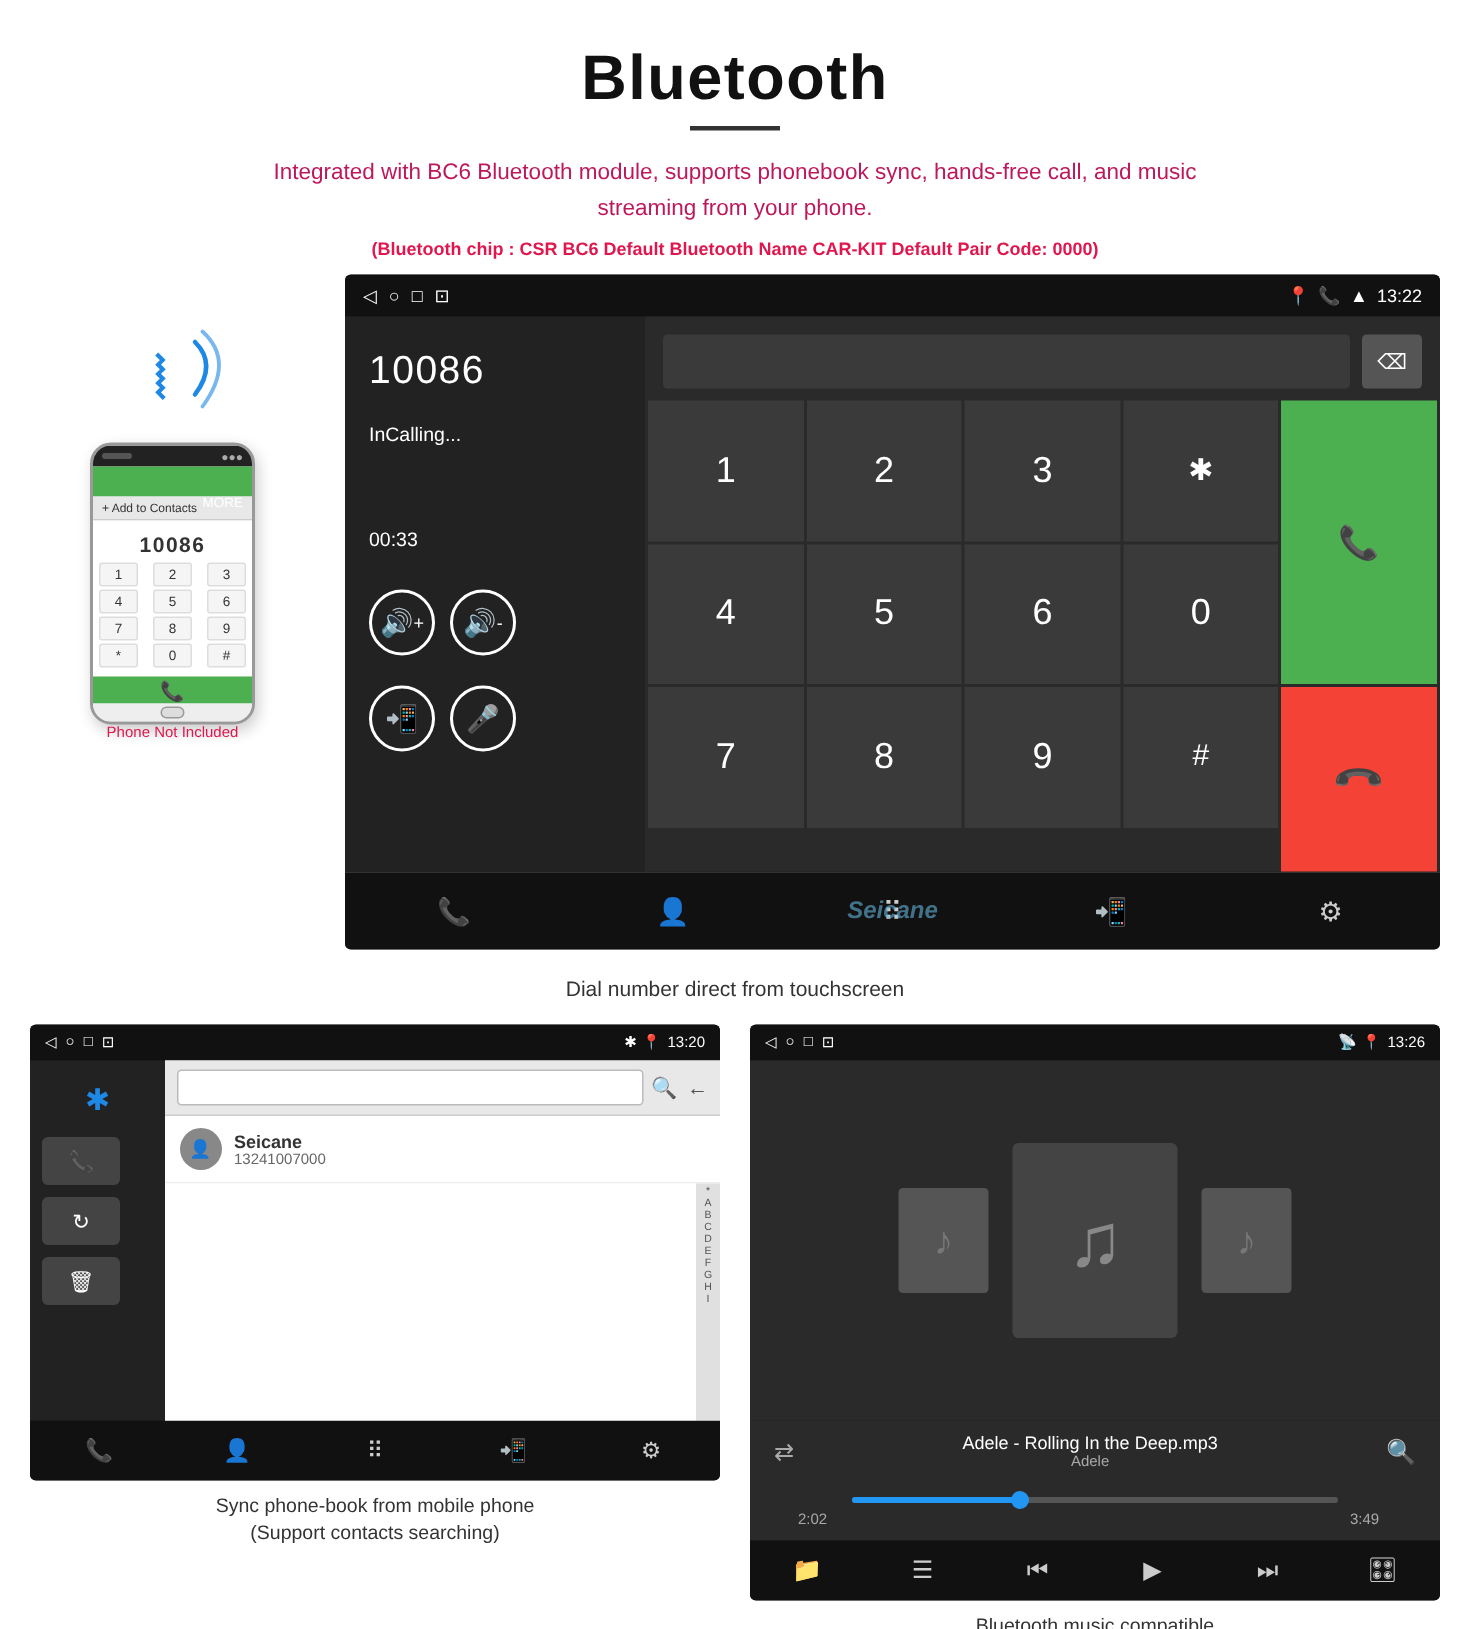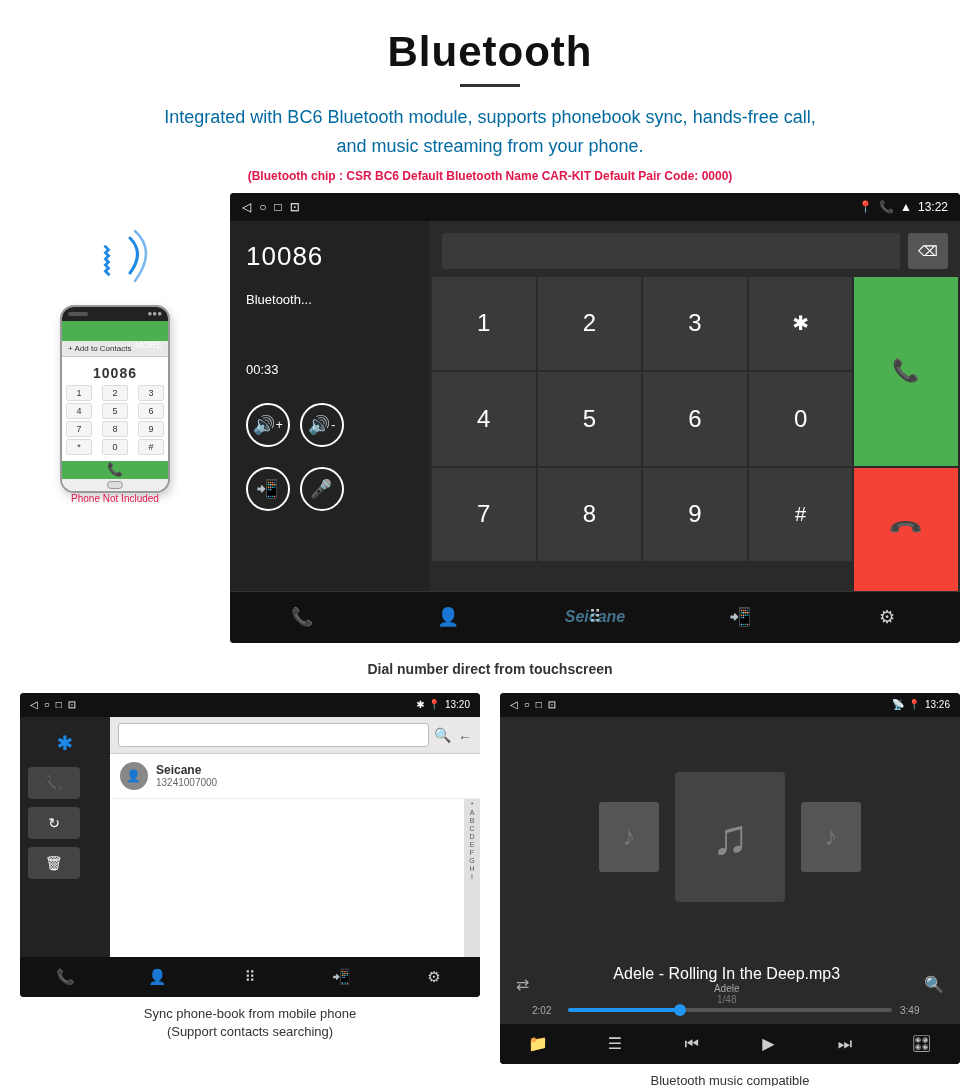--- a/index.html
+++ b/index.html
@@ -23,22 +23,22 @@
       letter-spacing: 1px;
       display: block;
     }
     .title-underline {
       width: 60px;
       height: 3px;
       background: #333;
       margin: 8px auto 16px;
     }
     .page-subtitle {
-      font-size: 18px;
-      color: #0369a1;
+      font-size: 15px;
+      color: #be185d;
       line-height: 1.6;
       max-width: 680px;
       margin: 0 auto 8px;
     }
     .specs-line {
       font-size: 12px;
       color: #e0174e;
       font-weight: bold;
     }
 
@@ -317,21 +317,20 @@
       left: 50%;
       transform: translateX(-50%);
       white-space: nowrap;
     }
 
     .dial-caption {
       text-align: center;
       font-size: 14px;
       color: #333;
       padding: 8px 0 16px;
-      font-weight: bold;
     }
 
     
     .bottom-screenshots {
       display: flex;
       gap: 20px;
       padding: 0 20px 20px;
     }
     .screenshot-col {
       flex: 1;
@@ -514,20 +513,21 @@
     .music-progress-row {
       display: flex;
       align-items: center;
       gap: 8px;
       padding: 0 16px;
     }
     .music-time {
       color: #aaa;
       font-size: 10px;
       min-width: 28px;
+      margin-top: 28px;
     }
     .music-progress-bar {
       flex: 1;
       height: 4px;
       background: #555;
       border-radius: 2px;
       position: relative;
     }
     .music-progress-fill {
       height: 100%;
@@ -642,21 +642,21 @@
         <span>📞</span>
         <span>▲</span>
         <span>13:22</span>
       </div>
     </div>
 
     <div class="car-main-content">
 
       <div class="car-left-panel">
         <div class="phone-number-display">10086</div>
-        <div class="in-calling-text">Bluetooth...</div>
+        <div class="in-calling-text">InCalling...</div>
         <div class="call-timer">00:33</div>
         <div class="call-btn-row">
           <div class="call-round-btn">
             <span>🔊</span>
               <span style="font-size:12px">+</span>
           </div>
           <div class="call-round-btn">
             <span>🔊</span>
               <span style="font-size:12px">-</span>
           </div>
@@ -857,23 +857,22 @@
           </div>
         </div>
       </div>
 
       <div style="background:#2a2a2a;padding:8px 16px;">
         <div style="display:flex;justify-content:space-between;align-items:center;">
           <div>
             <span style="color:#aaa;font-size:16px;">⇄</span>
           </div>
           <div style="text-align:center;flex:1;">
-            <div style="color:#fff;font-size:16px;">Adele - Rolling In the Deep.mp3</div>
+            <div style="color:#fff;font-size:12px;">Adele - Rolling In the Deep.mp3</div>
             <div style="color:#aaa;font-size:10px;">Adele</div>
-            <div style="color:#777;font-size:10px;">1/48</div>
           </div>
           <div>
             <span style="color:#aaa;font-size:16px;">🔍</span>
           </div>
         </div>
 
         <div class="music-progress-row">
           <span class="music-time">2:02</span>
           <div class="music-progress-bar">
             <div class="music-progress-fill">

